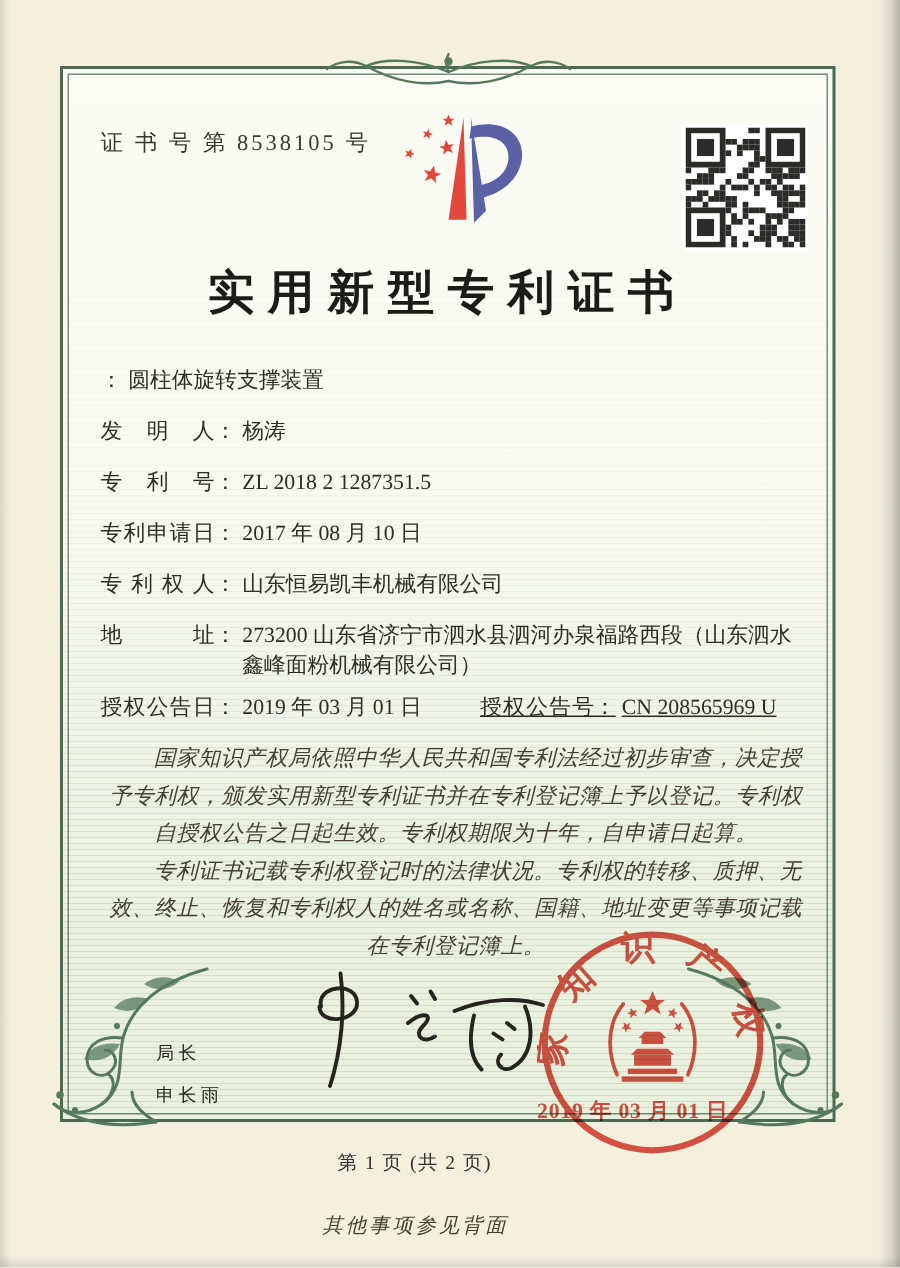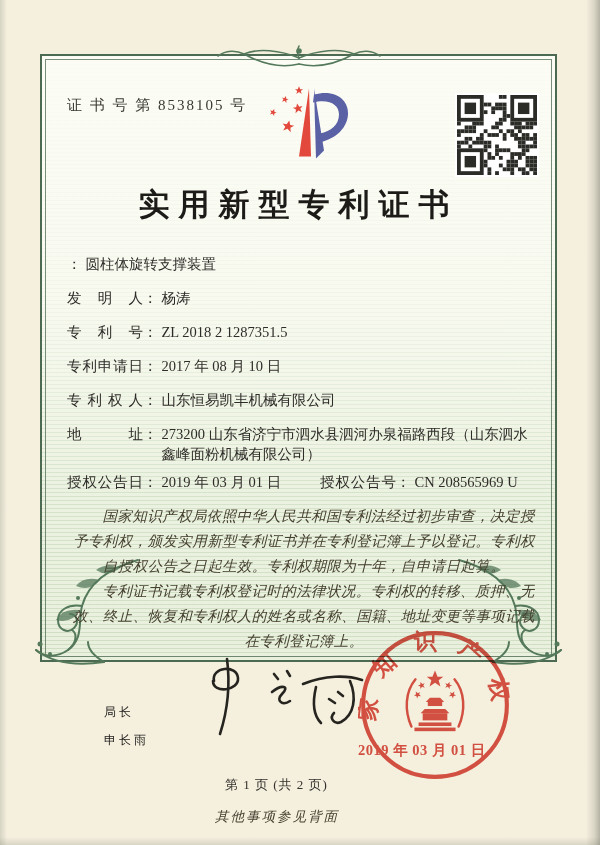--- a/index.html
+++ b/index.html
@@ -19,21 +19,21 @@
   
   .edge-right{position:absolute;top:0;right:0;width:14px;height:845px;
     background:linear-gradient(90deg,rgba(0,0,0,0) 0%,rgba(90,95,80,.18) 60%,rgba(60,65,55,.35) 100%);}
   .edge-left{position:absolute;top:0;left:0;width:7px;height:845px;
     background:linear-gradient(90deg,rgba(120,130,110,.25),rgba(0,0,0,0));}
   .edge-bottom{position:absolute;left:0;bottom:0;width:600px;height:8px;
     background:linear-gradient(0deg,rgba(90,95,80,.18),rgba(0,0,0,0));}
 
   
   .frame{
-    position:absolute; left:40px; top:54px; width:517px; height:608px;
+    position:absolute; left:40px; top:44px; width:517px; height:704px;
     border:2px solid var(--border-green);
     background:
       linear-gradient(180deg, rgba(253,253,246,.95) 0%, rgba(253,253,246,.75) 40%, rgba(253,253,246,.15) 72%, rgba(253,253,246,0) 100%),
       repeating-linear-gradient(180deg, rgba(140,176,128,.28) 0 1px, rgba(0,0,0,0) 1px 4px),
       var(--inner-green);
   }
   .frame-inner-line{position:absolute; inset:3px; border:1px solid var(--border-green); opacity:.75; pointer-events:none;}
 
   .ornament{position:absolute; pointer-events:none;}
   .ornament svg{display:block;}
@@ -49,21 +49,21 @@
   .title{position:absolute; left:0; right:0; top:128px; text-align:center;
     font-size:31px; font-weight:bold; letter-spacing:9px; color:#1d1b18;}
 
   .fields{position:absolute; left:25px; top:198px; width:470px; font-size:14.5px; line-height:20px;}
   .f-row{margin-bottom:14px; display:flex; align-items:flex-start;}
   .f-label{display:inline-block; width:76px; text-align:justify; text-align-last:justify; text-justify:inter-character; flex:none;}
   .f-colon{flex:none; margin-right:4px;}
   .f-value{max-width:376px;}
   .f-row.address{margin-bottom:8px;}
   .grant-row{position:relative; height:20px; display:flex;}
-  .grant-pair2{position:absolute; left:253px; top:0; display:flex;}
+  .grant-pair2{position:absolute; left:253px; top:0; display:flex;text-decoration:underline;}
 
   .paras{position:absolute; left:25px; top:448px; width:474px;
     font-size:14.5px; line-height:25px; font-style:italic; color:#45402f; letter-spacing:.4px;}
   .paras p{text-indent:2em; margin:0;text-align:center;}
 
   .official{position:absolute; left:62px; top:642px;
     font-family:Liberation Sans, sans-serif; font-size:12px;
     letter-spacing:3px; color:#24221f; line-height:28px;}
 
   .signature{position:absolute; left:148px; top:598px; width:190px; height:88px;}

